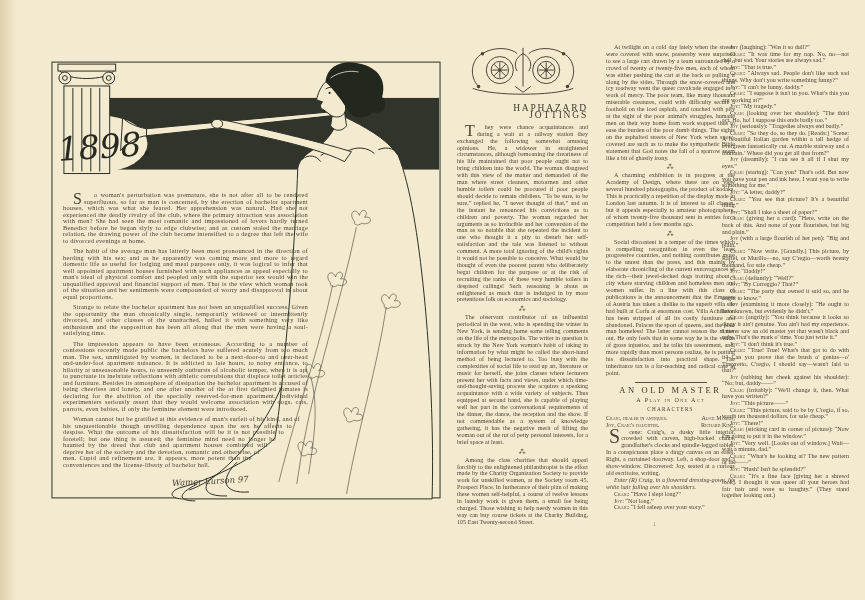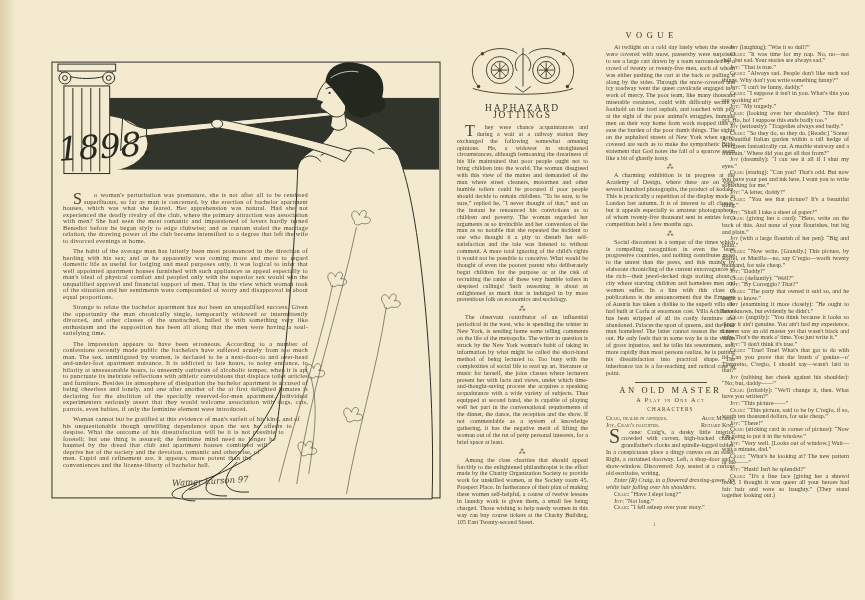--- a/index.html
+++ b/index.html
@@ -18,21 +18,21 @@
   .signature{position:absolute;left:172px;top:476px;font-style:italic;font-size:8.5px;
              font-family:"DejaVu Serif",serif;color:#4a4334;transform:rotate(-3deg);}
   .masthead{position:absolute;left:455px;top:30px;width:393px;text-align:center;
             font-size:8.5px;letter-spacing:4.5px;color:#3e382a;}
   .col{position:absolute;top:44px;font-size:6.1px;line-height:6.9px;text-align:justify;}
   .col p{margin:0;text-indent:8px;}
   .col1{left:457px;width:131px;}
   .col2{left:606px;width:129px;}
   .col3{left:722px;width:127px;line-height:6.6px;}
   .ornament{display:block;margin:0 auto 5px;}
-  .jot-title{text-align:center;font-size:9.5px;letter-spacing:1.8px;font-weight:normal;
+  .jot-title{text-align:right;font-size:9.5px;letter-spacing:1.8px;font-weight:normal;
              margin:0 0 5px;color:#3e382a;}
   .sep{text-align:center;font-size:6px;line-height:11px;letter-spacing:1px;color:#4a4334;}
   .rule{width:72px;border-top:1px solid #56503e;margin:5px auto 4px;}
   .play-title{text-align:center;font-size:8.5px;letter-spacing:2.6px;font-weight:normal;
               margin:2px 0 3px;color:#3e382a;}
   .play-sub{text-align:center;font-size:6.2px;letter-spacing:1.4px;font-variant:small-caps;margin:0 0 2px;}
   .chars-label{text-align:center;font-size:5.2px;letter-spacing:1.2px;margin:0 0 2px;}
   .cast{display:flex;justify-content:space-between;font-variant:small-caps;line-height:7px;}
   .scene{text-indent:0;}
   .scene::first-letter{float:left;font-size:20px;line-height:15px;padding-right:1px;margin-left:-5px;}
@@ -124,21 +124,20 @@
   <div class="lp-text">
     <p class="dc">So woman's perturbation was premature, she is not after all to be rendered superfluous, so far as man is concerned, by the erection of bachelor apartment houses, which was what she feared. Her apprehension was natural. Had she not experienced the deadly rivalry of the club, where the primary attraction was association with men? She had seen the most romantic and impassioned of lovers hardly turned Benedict before he began slyly to edge clubwise; and as custom staled the marriage relation, the drawing power of the club become intensified to a degree that left the wife to divorced evenings at home.</p>
     <p>The habit of the average man has latterly been most pronounced in the direction of herding with his sex; and as he apparently was coming more and more to regard domestic life as useful for lodging and meal purposes only, it was logical to infer that well appointed apartment houses furnished with such appliances as appeal especially to man's ideal of physical comfort and peopled only with the superior sex would win the unqualified approval and financial support of men. That is the view which woman took of the situation and her sentiments were compounded of worry and disapproval in about equal proportions.</p>
     <p>Strange to relate the bachelor apartment has not been an unqualified success. Given the opportunity the man chronically single, temporarily widowed or intermittently divorced, and other classes of the unattached, hailed it with something very like enthusiasm and the supposition has been all along that the men were having a soul-satisfying time.</p>
     <p>The impression appears to have been erroneous. According to a number of confessions recently made public the bachelors have suffered acutely from too much man. The sex, unmitigated by women, is declared to be a next-door-to and over-head and-under-foot apartment nuisance. It is addicted to late hours, to noisy entrance, to hilarity at unseasonable hours, to unseemly outbursts of alcoholic temper, when it is apt to punctuate its inebriate reflections with athletic convulsions that displace toilet articles and furniture. Besides its atmosphere of dissipation the bachelor apartment is accused of being cheerless and lonely, and one after another of the at first delighted inmates is declaring for the abolition of the specially reserved-for-men apartment. Individual experimenters seriously assert that they would welcome association with dogs, cats, parrots, even babies, if only the feminine element were introduced.</p>
     <div class="dress-cut"></div>
     <p>Woman cannot but be gratified at this evidence of man's surfeit of his kind, and of his unquestionable though unwilling dependence upon the sex he affects to despise. What the outcome of his dissatisfaction will be it is not possible to foretell; but one thing is assured; the feminine mind need no longer be haunted by the dread that club and apartment houses combined will deprive her of the society and the devotion, romantic and otherwise, of men. Cupid and refinement are, it appears, more potent than the conveniences and the license-liberty of bachelor hall.</p>
   </div>
   <div class="signature">Wamer Lurson 97</div>
 
-  <div class="masthead">VOGUE</div>
 
   <div class="col col1">
     <svg class="ornament" width="118" height="56" viewBox="0 0 120 58">
       <g stroke="#4a4234" fill="none" stroke-width="1">
         <circle cx="36" cy="27" r="14"></circle>
           <circle cx="36" cy="27" r="9"></circle>
         <circle cx="84" cy="27" r="14"></circle>
           <circle cx="84" cy="27" r="9"></circle>
         <path d="M36,19 V35 M28,27 H44 M30,21 L42,33 M42,21 L30,33"></path>
         <path d="M84,19 V35 M76,27 H92 M78,21 L90,33 M90,21 L78,33"></path>

